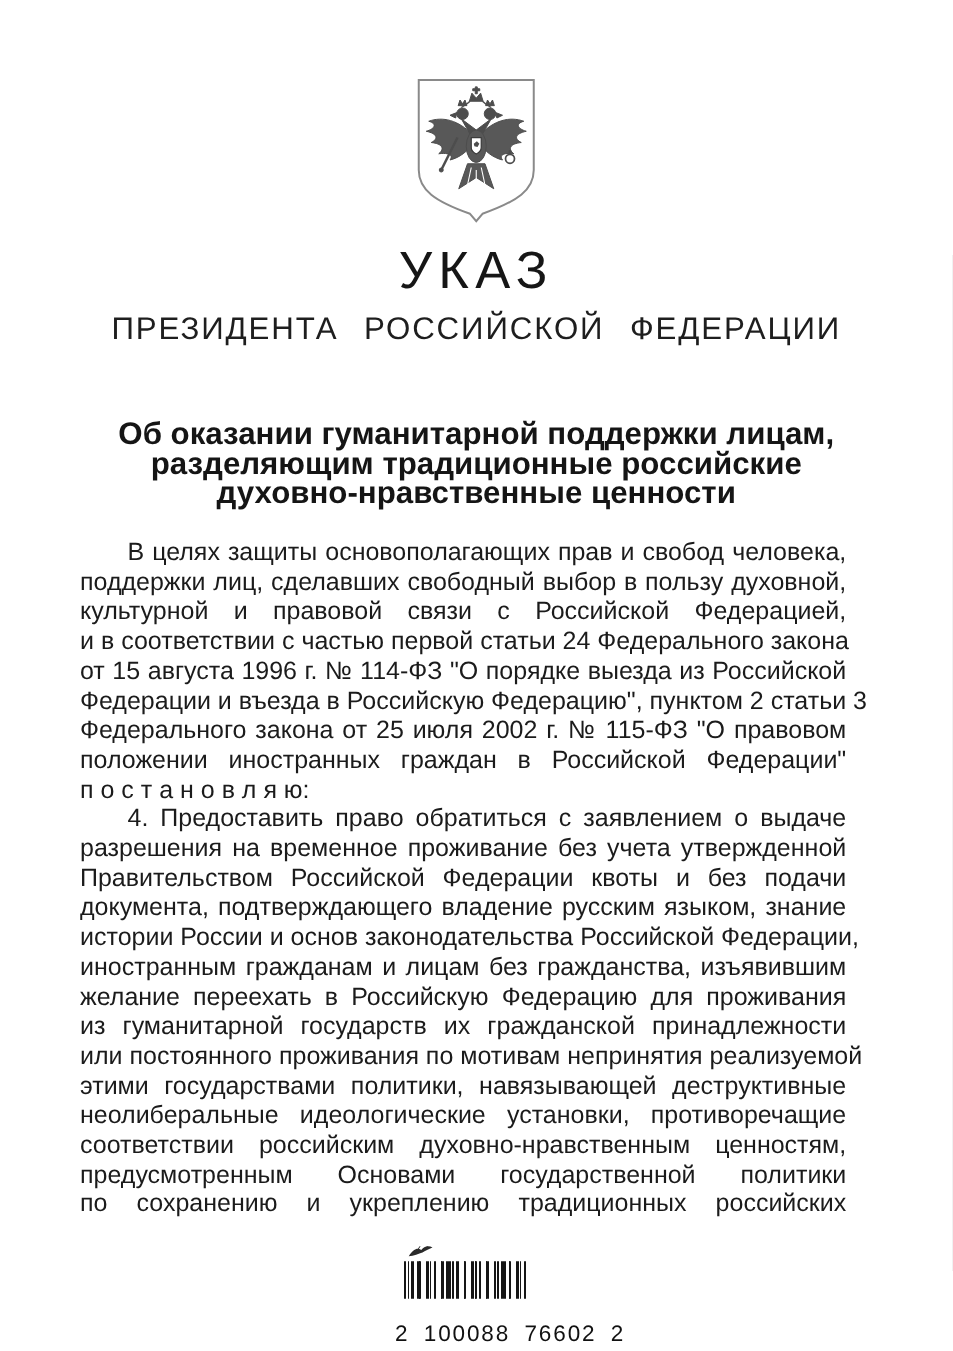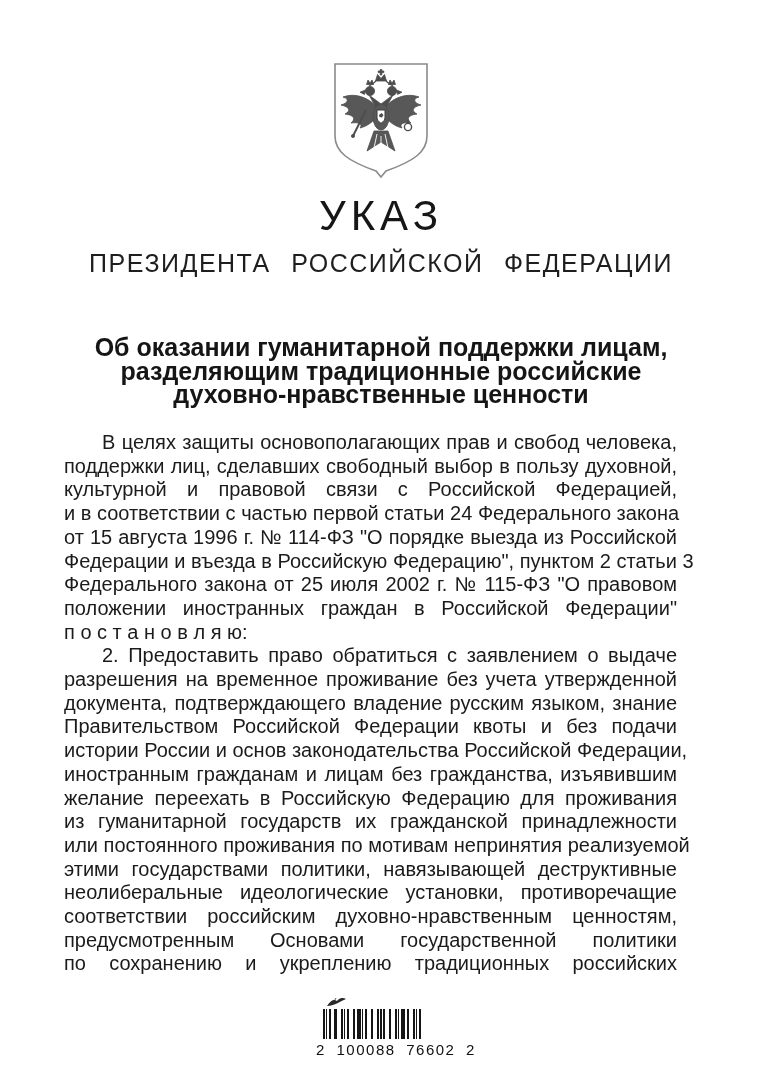--- a/index.html
+++ b/index.html
@@ -57,22 +57,22 @@
   .barcode-bars{
     margin:1px auto 0 auto;
     width:99px;height:30px;
     background-color:#fff;
     background-image:
       repeating-linear-gradient(90deg,#161616 0 2px,transparent 2px 6px),
       repeating-linear-gradient(90deg,transparent 0 3px,#161616 3px 4px,transparent 4px 9px),
       repeating-linear-gradient(90deg,transparent 0 11px,#161616 11px 13px,transparent 13px 23px);
   }
   .barcode-number{
-    margin-top:2px;
-    font-size:15px;
+    margin-top:18px;
+    font-size:18px;
     letter-spacing:1.5px;
     word-spacing:5px;
     color:#111;
     white-space:nowrap;
   }
 </style>
 </head>
 <body>
 
 <div class="page">
@@ -135,24 +135,24 @@
   <div class="body-text content">
     <div class="line indent">В целях защиты основополагающих прав и свобод человека,</div>
     <div class="line">поддержки лиц, сделавших свободный выбор в пользу духовной,</div>
     <div class="line">культурной и правовой связи с Российской Федерацией,</div>
     <div class="line">и в соответствии с частью первой статьи 24 Федерального закона</div>
     <div class="line">от 15 августа 1996 г. № 114-ФЗ "О порядке выезда из Российской</div>
     <div class="line">Федерации и въезда в Российскую Федерацию", пунктом 2 статьи 3</div>
     <div class="line">Федерального закона от 25 июля 2002 г. № 115-ФЗ "О правовом</div>
     <div class="line">положении иностранных граждан в Российской Федерации"</div>
     <div class="line left">п о с т а н о в л я ю:</div>
-    <div class="line indent">2. Предоставить право обратиться с заявлением о выдаче</div>
+    <div class="line indent">4. Предоставить право обратиться с заявлением о выдаче</div>
     <div class="line">разрешения на временное проживание без учета утвержденной</div>
+    <div class="line">Правительством Российской Федерации квоты и без подачи</div>
     <div class="line">документа, подтверждающего владение русским языком, знание</div>
-    <div class="line">Правительством Российской Федерации квоты и без подачи</div>
     <div class="line">истории России и основ законодательства Российской Федерации,</div>
     <div class="line">иностранным гражданам и лицам без гражданства, изъявившим</div>
     <div class="line">желание переехать в Российскую Федерацию для проживания</div>
     <div class="line">из гуманитарной государств их гражданской принадлежности</div>
     <div class="line">или постоянного проживания по мотивам непринятия реализуемой</div>
     <div class="line">этими государствами политики, навязывающей деструктивные</div>
     <div class="line">неолиберальные идеологические установки, противоречащие</div>
     <div class="line">соответствии российским духовно-нравственным ценностям,</div>
     <div class="line">предусмотренным Основами государственной политики</div>
     <div class="line">по сохранению и укреплению традиционных российских</div>

